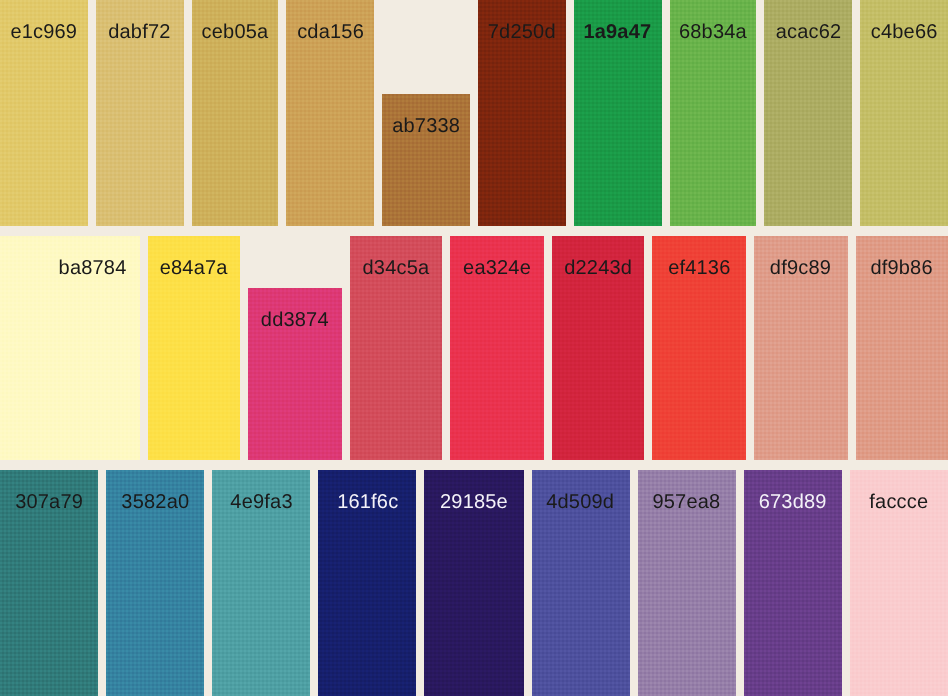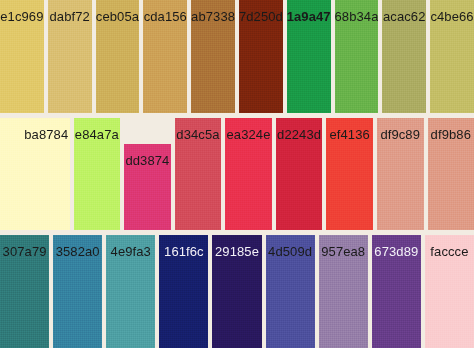--- a/index.html
+++ b/index.html
@@ -67,21 +67,21 @@
         rgba(0,0,0,0.030) 1px,
         rgba(0,0,0,0.030) 2px
       );
     mix-blend-mode: overlay;
     opacity: 0.9;
   }
 
   .swatch-label {
     position: relative;
     z-index: 2;
-    font-size: 13px;
+    font-size: 10px;
     line-height: 11px;
     letter-spacing: 0.1px;
     white-space: nowrap;
     font-family: "Liberation Sans", sans-serif;
   }
 
   .label-dark { color: #1a1a1a; }
   .label-light { color: #f4f2f8; }
 </style>
 </head>
@@ -94,21 +94,21 @@
       </div>
       <div class="swatch" style="background: rgb(218, 191, 114);">
         <span class="swatch-label label-dark">dabf72</span>
       </div>
       <div class="swatch" style="background: rgb(206, 176, 90);">
         <span class="swatch-label label-dark">ceb05a</span>
       </div>
       <div class="swatch" style="background: rgb(205, 161, 86);">
         <span class="swatch-label label-dark">cda156</span>
       </div>
-      <div class="swatch" style="background: rgb(171, 115, 56);">
+      <div class="swatch" style="background: rgb(171, 115, 56); margin-top: 47px;">
         <span class="swatch-label label-dark">ab7338</span>
       </div>
       <div class="swatch" style="background: rgb(125, 37, 13);">
         <span class="swatch-label label-dark">7d250d</span>
       </div>
       <div class="swatch" style="background: rgb(26, 154, 71); font-weight: bold;">
         <span class="swatch-label label-dark">1a9a47</span>
       </div>
       <div class="swatch" style="background: rgb(104, 179, 74);">
         <span class="swatch-label label-dark">68b34a</span>
@@ -117,21 +117,21 @@
         <span class="swatch-label label-dark">acac62</span>
       </div>
       <div class="swatch" style="background: rgb(196, 190, 102);">
         <span class="swatch-label label-dark">c4be66</span>
       </div>
     </div>
     <div class="palette-row">
       <div class="swatch" style="background: #fef9c3; padding-left: 23px;">
         <span class="swatch-label label-dark">ba8784</span>
       </div>
-      <div class="swatch" style="background: #bef264;">
+      <div class="swatch" style="background: #fde047;">
         <span class="swatch-label label-dark">e84a7a</span>
       </div>
       <div class="swatch" style="background: rgb(221, 56, 116); margin-top: 26px;">
         <span class="swatch-label label-dark">dd3874</span>
       </div>
       <div class="swatch" style="background: rgb(211, 76, 90);">
         <span class="swatch-label label-dark">d34c5a</span>
       </div>
       <div class="swatch" style="background: rgb(234, 50, 78);">
         <span class="swatch-label label-dark">ea324e</span>

